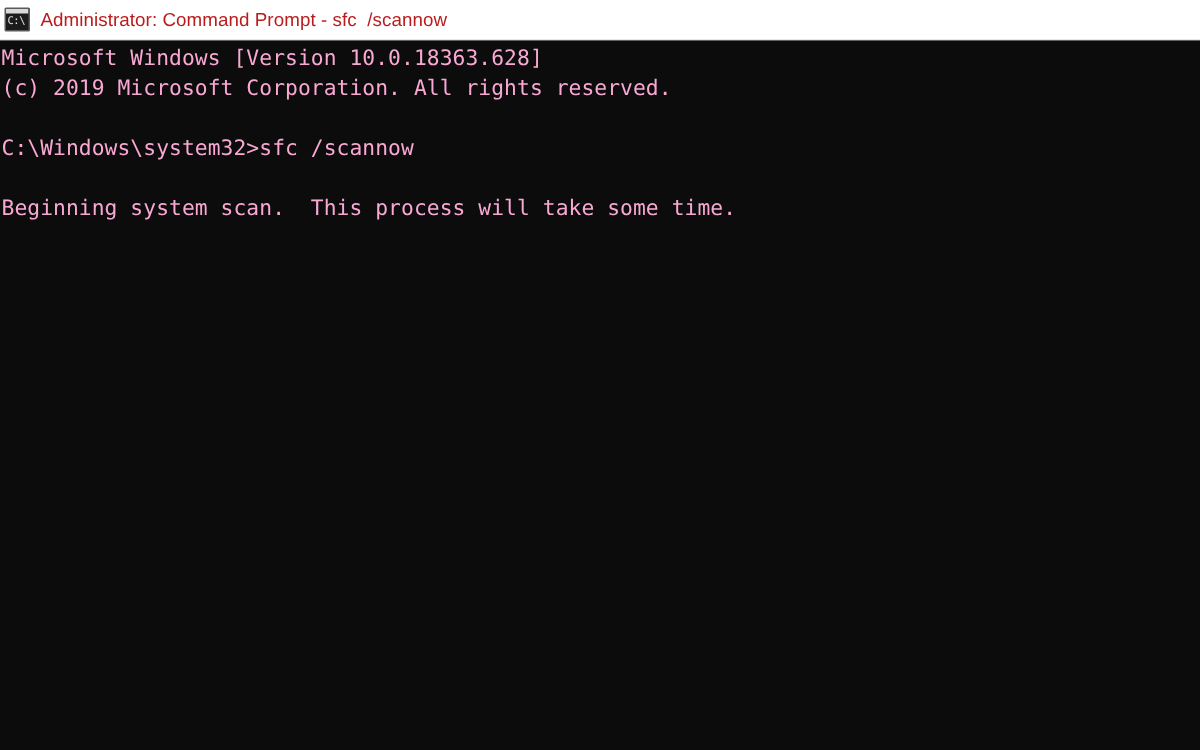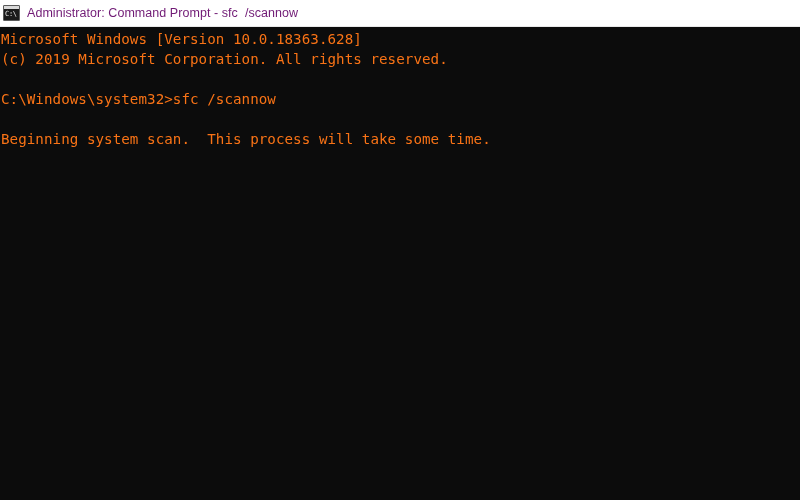--- a/index.html
+++ b/index.html
@@ -67,21 +67,21 @@
     line-height: 10px;
     color: #e6e6e6;
     letter-spacing: -0.3px;
     white-space: nowrap;
   }
 
   #titlebar-title {
     font-family: "Liberation Sans", sans-serif;
     font-size: 12.5px;
     line-height: 16px;
-    color: #701a75;
+    color: #b91c1c;
     white-space: pre;
     letter-spacing: 0.05px;
   }
 
   
   #console {
     position: absolute;
     left: 0;
     top: 27px;
     width: 800px;
@@ -91,21 +91,21 @@
     padding: 0;
     box-sizing: border-box;
   }
 
   #console-output {
     margin: 0;
     padding: 2px 0 0 1px;
     font-family: "DejaVu Sans Mono", monospace;
     font-size: 14.2px;
     line-height: 20px;
-    color: #f97316;
+    color: #f9a8d4;
     white-space: pre;
     letter-spacing: 0.05px;
   }
   .console-line {
     height: 20px;
     white-space: pre;
   }
   .console-line.blank {
     height: 20px;
   }

